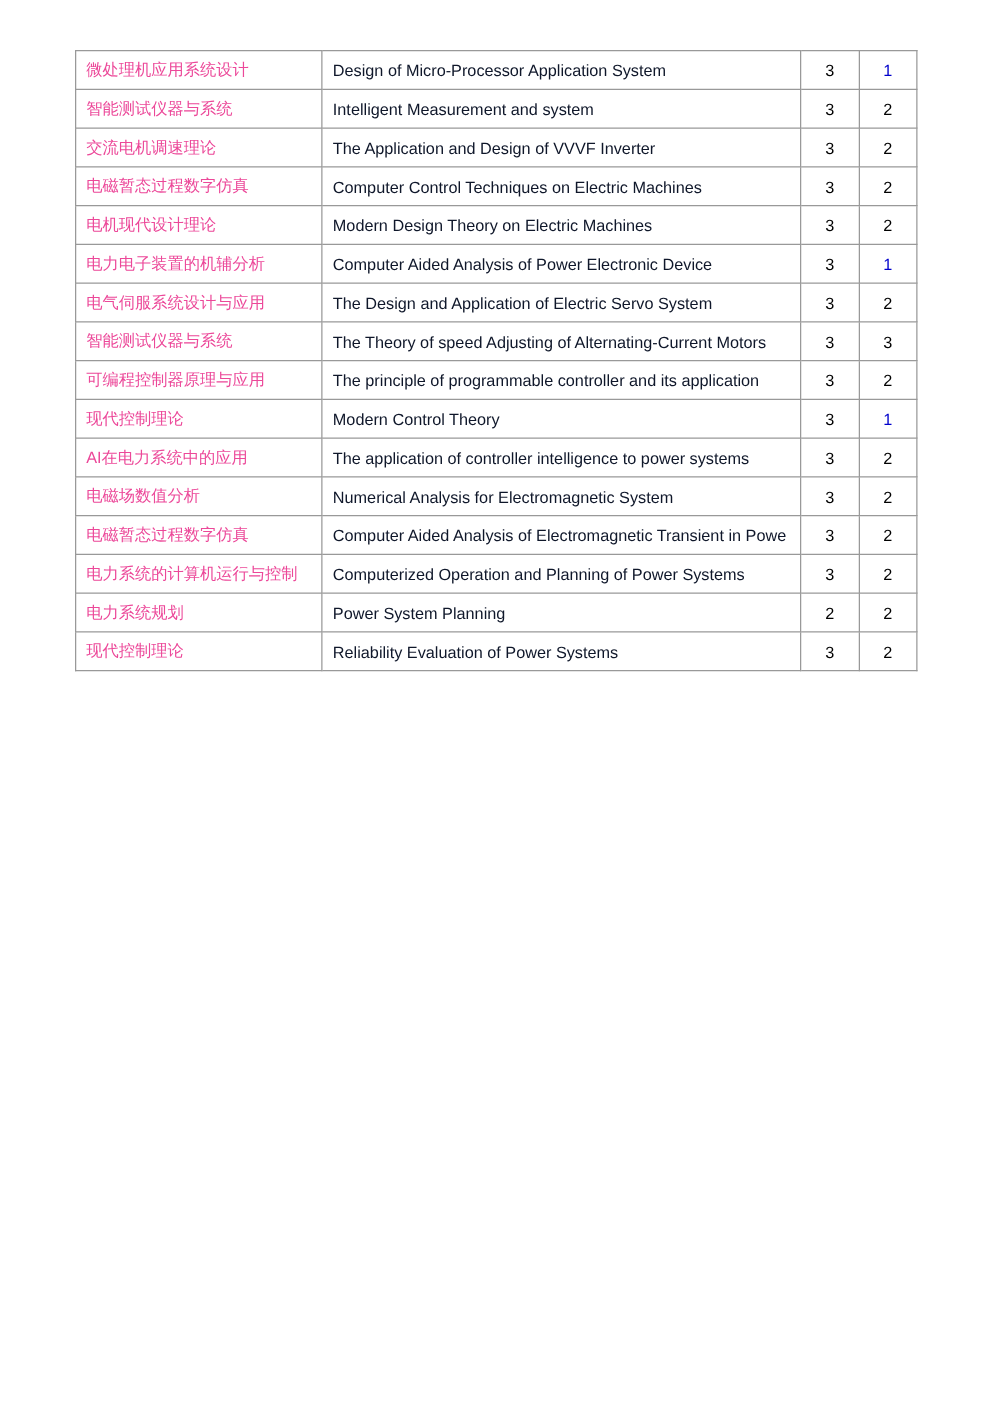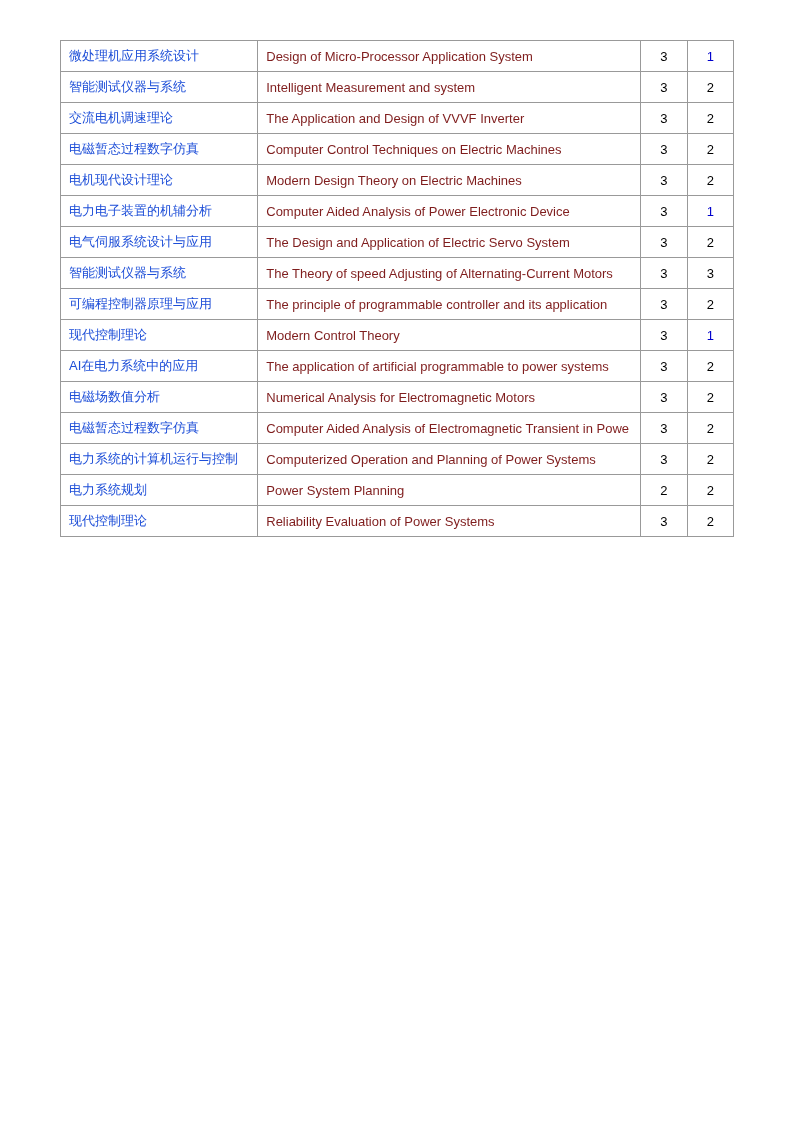--- a/index.html
+++ b/index.html
@@ -23,27 +23,27 @@
     }
 
     .table-container td {
       border: 1px solid #999;
       padding: 6px 8px;
       vertical-align: middle;
       font-size: 13px;
     }
 
     .td-chinese {
-      color: #1d4ed8;
+      color: #ec4899;
       width: 170px;
       font-size: 13px;
     }
 
     .td-english {
-      color: #7f1d1d;
+      color: #0f172a;
       width: 330px;
       font-size: 13px;
     }
 
     .td-num {
       color: #000000;
       width: 40px;
       text-align: center;
       font-size: 13px;
     }
@@ -115,27 +115,27 @@
         <td class="td-sem">2</td>
       </tr>
       <tr>
         <td class="td-chinese">现代控制理论</td>
         <td class="td-english">Modern Control Theory</td>
         <td class="td-num">3</td>
         <td class="td-sem" style="color: rgb(0, 0, 204);">1</td>
       </tr>
       <tr>
         <td class="td-chinese">AI在电力系统中的应用</td>
-        <td class="td-english">The application of artificial programmable to power systems</td>
+        <td class="td-english">The application of controller intelligence to power systems</td>
         <td class="td-num">3</td>
         <td class="td-sem">2</td>
       </tr>
       <tr>
         <td class="td-chinese">电磁场数值分析</td>
-        <td class="td-english">Numerical Analysis for Electromagnetic Motors</td>
+        <td class="td-english">Numerical Analysis for Electromagnetic System</td>
         <td class="td-num">3</td>
         <td class="td-sem">2</td>
       </tr>
       <tr>
         <td class="td-chinese">电磁暂态过程数字仿真</td>
         <td class="td-english">Computer Aided Analysis of Electromagnetic Transient in Powe</td>
         <td class="td-num">3</td>
         <td class="td-sem">2</td>
       </tr>
       <tr>

